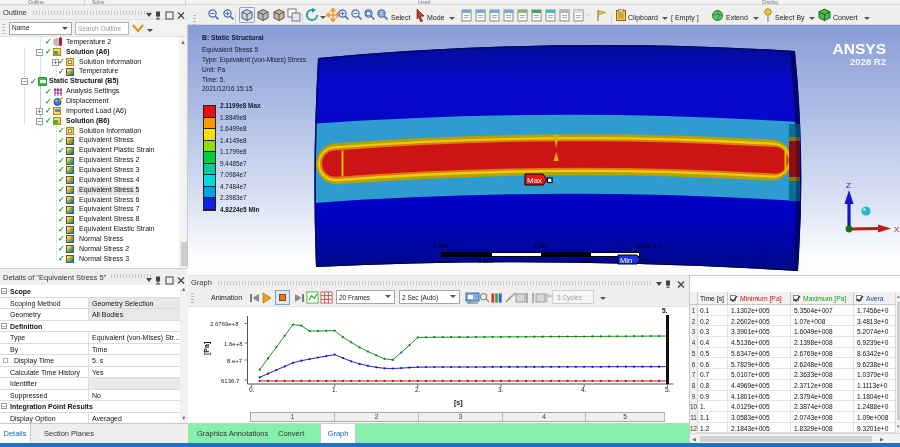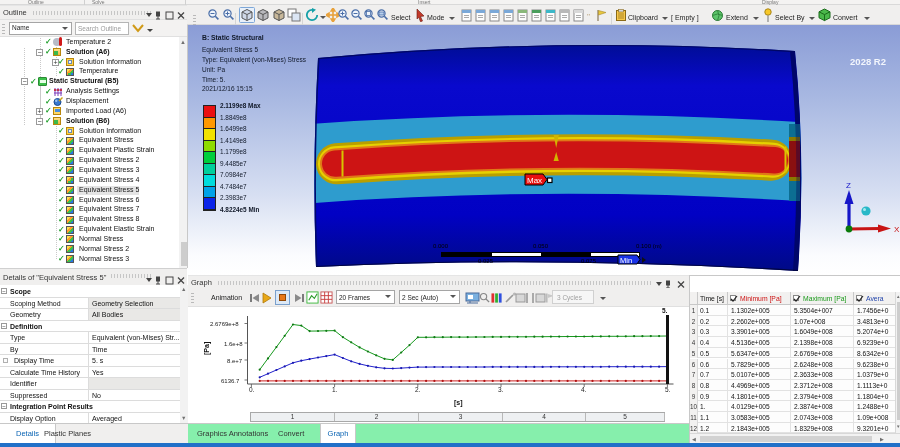--- a/index.html
+++ b/index.html
@@ -422,36 +422,37 @@
           <div class="abs" style="left:3px;top:2px;font-size:7px;color:#111;white-space:nowrap">Averaged</div>
         </div>
       </div>
 </div>
 <div class="abs" style="left:180px;top:285px;width:8px;height:138px;background:#f2f2f2">
  <div class="abs" style="left:1px;top:1px;font-size:5.5px;color:#707070">▲</div>
  <div class="abs" style="left:1px;top:130px;font-size:5.5px;color:#707070">▼</div>
 </div>
 
 <div class="abs" style="left:0;top:423px;width:188px;height:20px;background:#f0efee;border-top:1px solid #c8c8c8">
- <div class="abs" style="left:0px;top:0px;width:56px;height:19px;background:#fff;border-right:1px solid #c8c8c8;font-size:7.5px;color:#0a64b4;text-align:center;padding-top:5px">Details</div>
- <div class="abs" style="left:44px;top:5px;font-size:7.5px;color:#333">Plastic Planes</div>
+ <div class="abs" style="left:0px;top:0px;width:31px;height:19px;background:#fff;border-right:1px solid #c8c8c8;font-size:7.5px;color:#0a64b4;text-align:center;padding-top:5px">Details</div>
+ <div class="abs" style="left:44px;top:5px;font-size:7.5px;color:#333">Section Planes</div>
 </div>
 
 <div class="abs" style="left:0;top:443px;width:900px;height:4px;background:#2170c8"></div>
 
 <div class="abs" style="left:188px;top:25px;width:712px;height:250px;overflow:hidden;
   background:linear-gradient(180deg,#8a9cd6 0%,#a9b9e2 30%,#d7dff2 68%,#fbfcfe 92%,#ffffff 100%)">
 
  <div class="abs" style="left:14px;top:9px;font-size:6.8px;font-weight:bold;color:#101828">B: Static Structural</div>
  <div class="abs" style="left:14px;top:21px;font-size:6.5px;color:#101828">Equivalent Stress 5</div>
  <div class="abs" style="left:14px;top:31px;font-size:6.5px;color:#101828">Type: Equivalent (von-Mises) Stress</div>
  <div class="abs" style="left:14px;top:41px;font-size:6.5px;color:#101828">Unit: Pa</div>
  <div class="abs" style="left:14px;top:50.5px;font-size:6.5px;color:#101828">Time: 5.</div>
  <div class="abs" style="left:14px;top:60px;font-size:6.5px;color:#101828">2021/12/16 15:15</div>
 
+ <div class="abs" style="left:558px;top:15px;width:140px;text-align:right;color:#fff;font-weight:bold;font-size:15.5px">ANSYS</div>
  <div class="abs" style="left:558px;top:30.5px;width:140px;text-align:right;color:#f2f5fc;font-size:9.5px;font-weight:bold">2028 R2</div>
 </div>
 <div class="abs" style="left:203px;top:105px;width:13px;height:106px;border:1px solid #222;background:#fff">
 <div class="abs" style="left:0;top:0.0px;width:11px;height:11.56px;background:#eb1010;border-bottom:1px solid #222"></div>
 <div class="abs" style="left:0;top:11.56px;width:11px;height:11.56px;background:#ff9800;border-bottom:1px solid #222"></div>
 <div class="abs" style="left:0;top:23.11px;width:11px;height:11.56px;background:#f2e200;border-bottom:1px solid #222"></div>
 <div class="abs" style="left:0;top:34.67px;width:11px;height:11.56px;background:#8edc00;border-bottom:1px solid #222"></div>
 <div class="abs" style="left:0;top:46.22px;width:11px;height:11.56px;background:#00ce3c;border-bottom:1px solid #222"></div>
 <div class="abs" style="left:0;top:57.78px;width:11px;height:11.56px;background:#00cf9c;border-bottom:1px solid #222"></div>
 <div class="abs" style="left:0;top:69.33px;width:11px;height:11.56px;background:#00dcdc;border-bottom:1px solid #222"></div>

